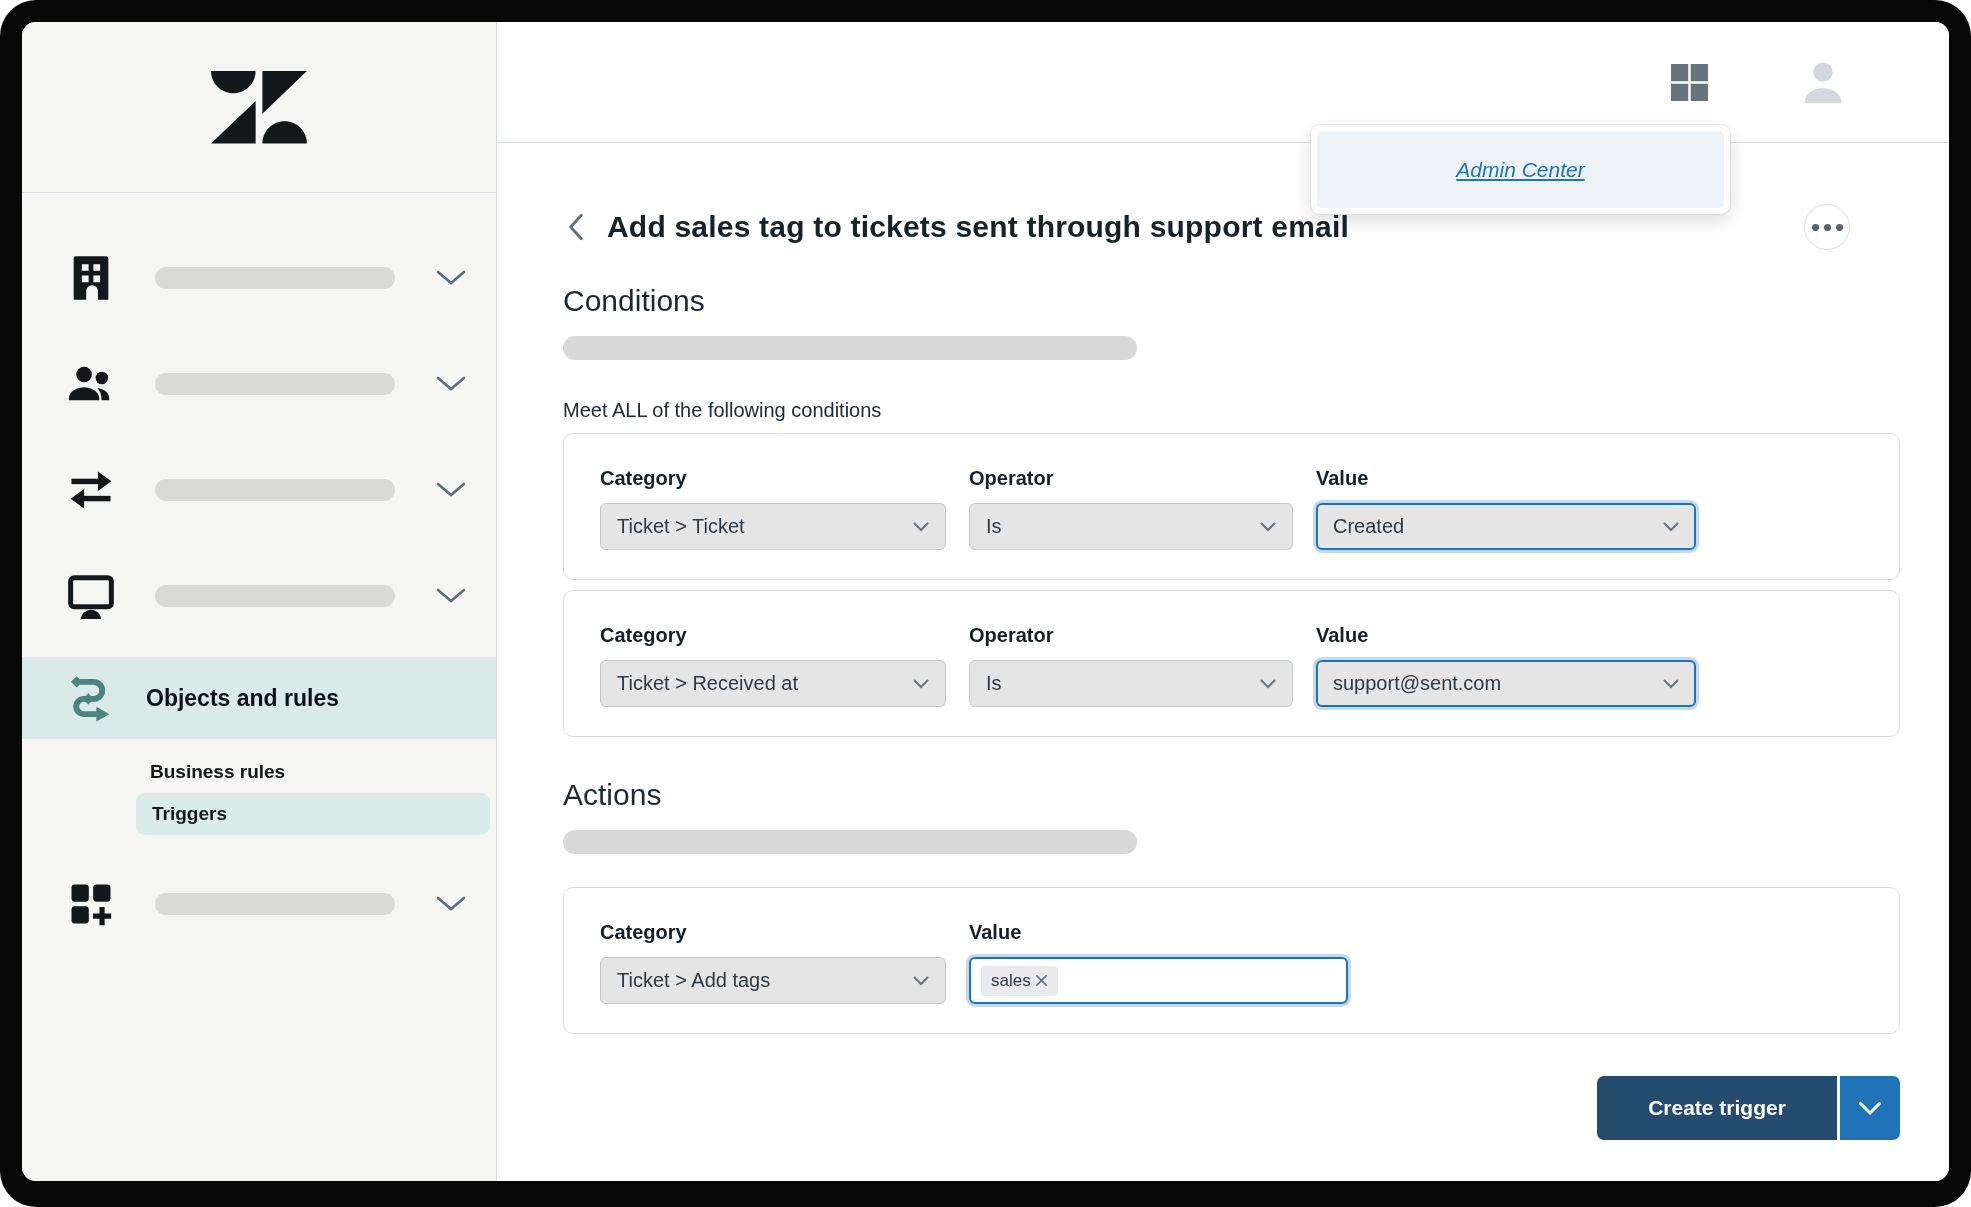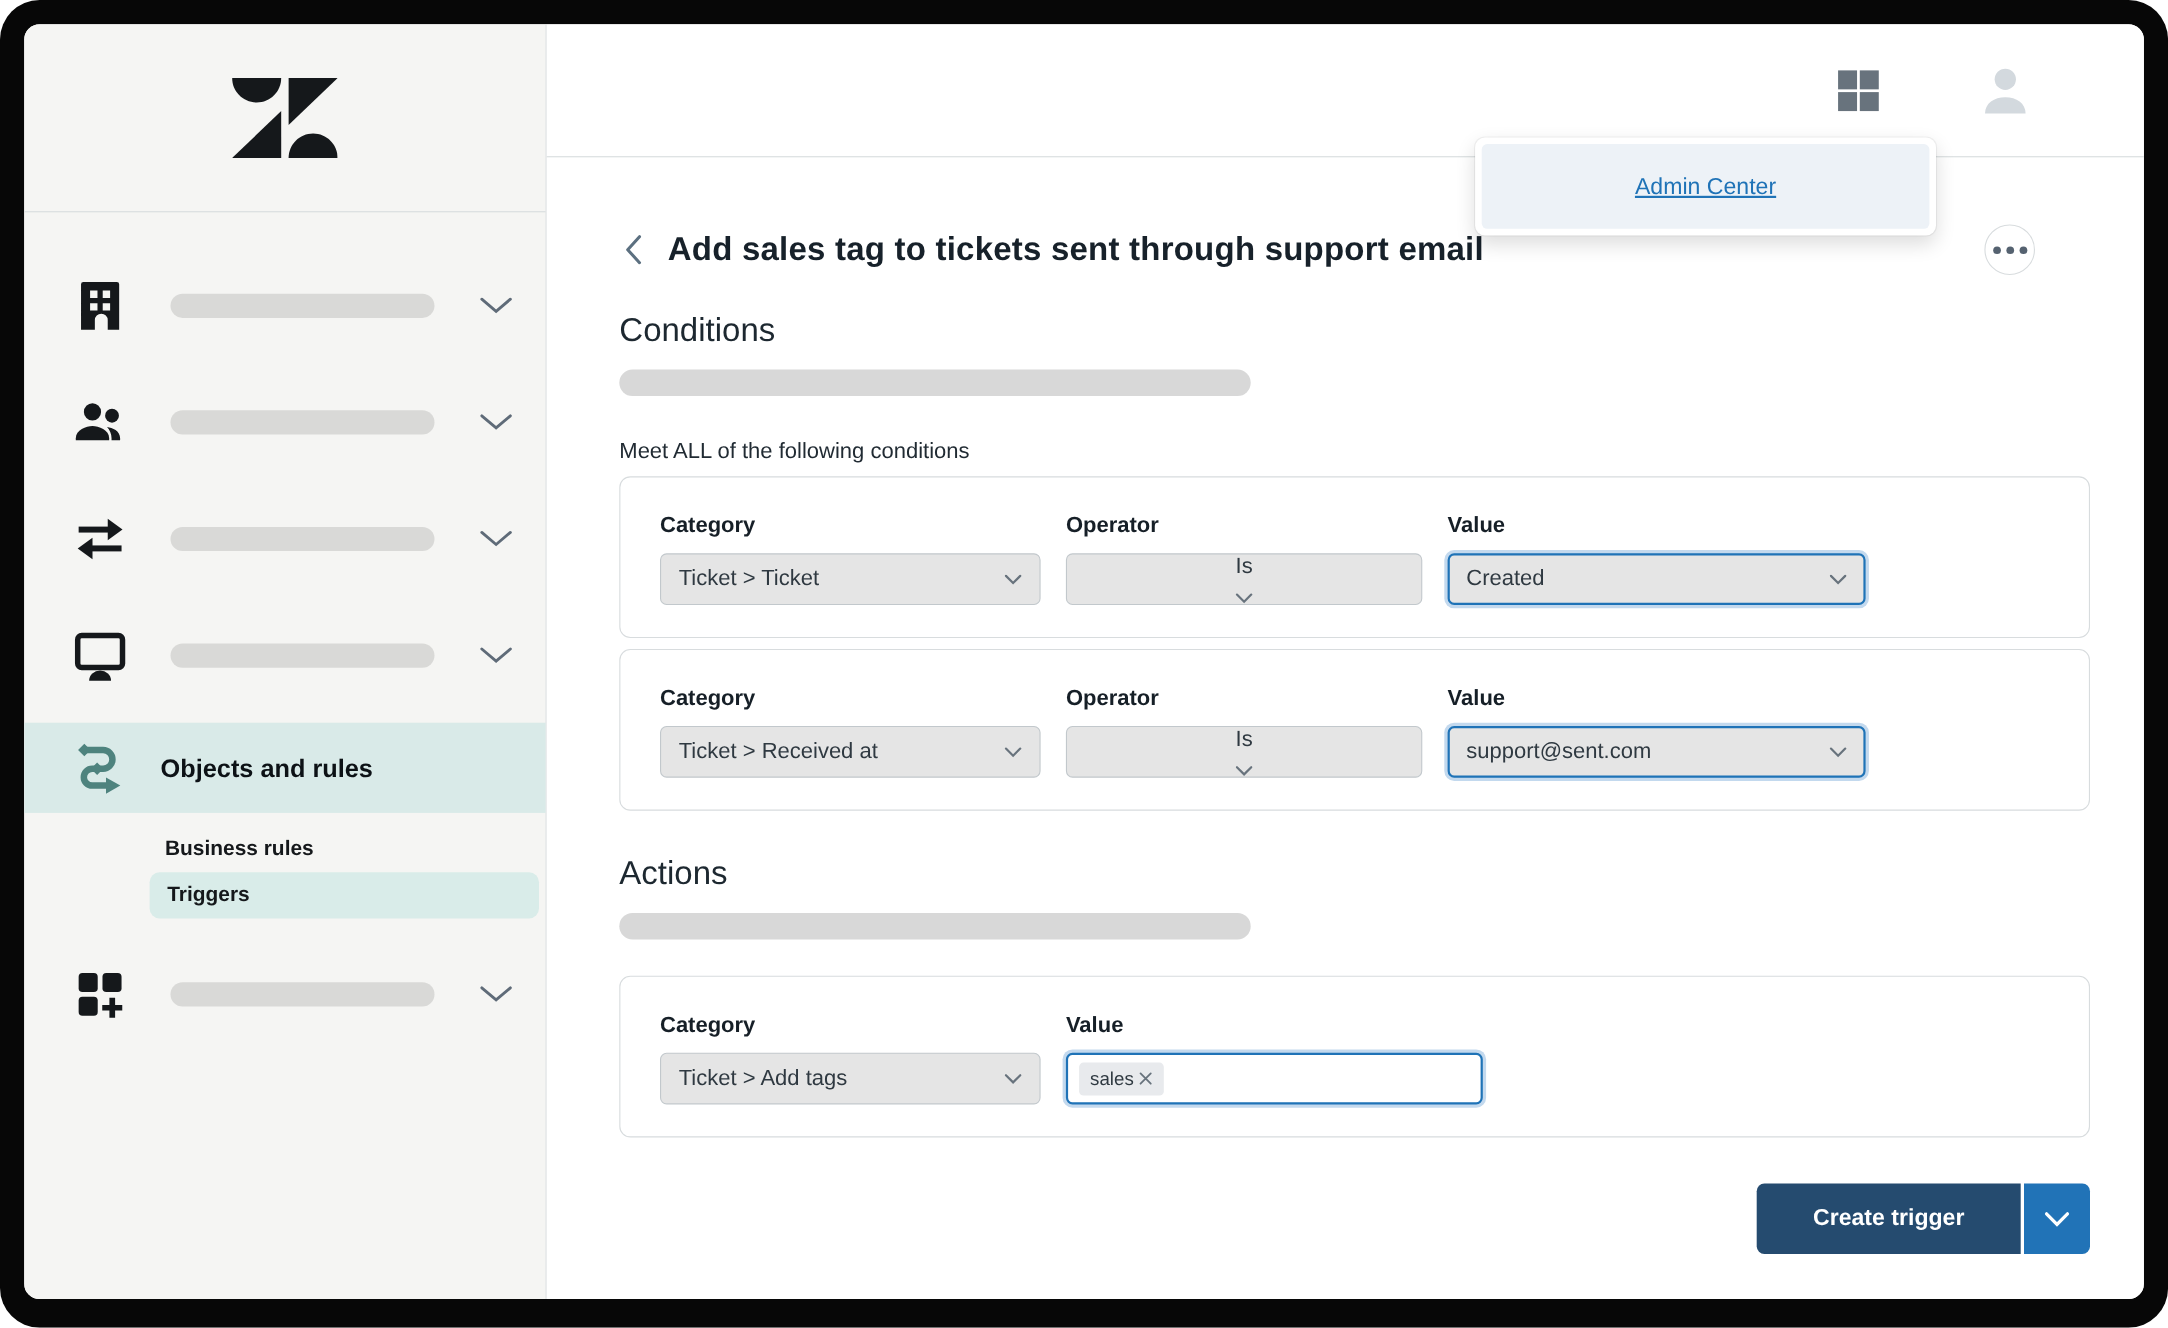--- a/index.html
+++ b/index.html
@@ -19,21 +19,21 @@
   .objects-label{margin-left:29px;font-size:23px;font-weight:700;color:#0d1216;}
   .sub-business{margin:22px 0 0 128px;font-size:19px;font-weight:700;color:#15181b;cursor:pointer;}
   .triggers-band{margin:10px 6px 0 114px;height:42px;background:#d9ece9;border-radius:9px;display:flex;align-items:center;padding-left:16px;font-size:19px;color:#15181b;cursor:pointer;font-weight:bold;}
   .apps-row{margin-top:16px;}
 
   
   .main{flex:1;position:relative;background:#fff;display:flex;flex-direction:column;}
   .topbar{height:120px;min-height:120px;border-bottom:1px solid #d8dcde;display:flex;align-items:center;justify-content:flex-end;gap:84px;padding-right:99px;}
   .grid-btn,.avatar-btn{display:flex;align-items:center;justify-content:center;cursor:pointer;background:none;border:none;padding:0;}
 
-  .admin-popup{position:absolute;top:103px;left:844px;width:407px;height:77px;background:#fff;border-radius:9px;box-shadow:0 0 0 1px rgba(0,0,0,.05),0 7px 18px rgba(0,0,0,.14);padding:6px;z-index:6;}
+  .admin-popup{position:absolute;top:103px;left:814px;width:407px;height:77px;background:#fff;border-radius:9px;box-shadow:0 0 0 1px rgba(0,0,0,.05),0 7px 18px rgba(0,0,0,.14);padding:6px;z-index:6;font-style:italic;}
   .admin-popup-row{height:100%;background:#edf2f7;border-radius:5px;display:flex;align-items:center;justify-content:center;}
   .admin-link{color:#1f73b7;font-size:21px;text-decoration:underline;cursor:pointer;}
 
   .content{padding:0 49px 0 66px;flex:1;}
   .title-row{margin-top:58px;display:flex;align-items:center;height:52px;}
   .back-btn{width:34px;height:34px;border:none;background:none;padding:0;display:flex;align-items:center;cursor:pointer;}
   .page-title{font-size:30px;font-weight:700;color:#17212a;margin:0 0 0 10px;letter-spacing:.2px;}
   .ellipsis-btn{margin-left:auto;margin-right:50px;width:46px;height:46px;border-radius:50%;border:1px solid #d8dcde;background:#fff;display:flex;align-items:center;justify-content:center;gap:5px;cursor:pointer;}
   .dot{width:7px;height:7px;border-radius:50%;background:#556270;}
 
@@ -41,21 +41,21 @@
   .sec-heading.actions{margin-top:41px;}
   .skel-wide{width:574px;height:24px;border-radius:12px;background:#d8d8d8;margin-top:18px;}
   .meet-all{margin-top:39px;font-size:20px;color:#212b33;}
 
   .card{margin-top:11px;border:1px solid #d8dcde;border-radius:10px;padding:33px 36px 29px;display:flex;gap:23px;background:#fff;}
   .card+.card{margin-top:10px;}
   .card.actions-card{margin-top:33px;}
   .field-label{font-size:20px;font-weight:700;color:#161f27;margin:0 0 13px 0;}
   .select{height:47px;box-sizing:border-box;border:1px solid #c2c8cc;border-radius:6px;display:flex;align-items:center;justify-content:space-between;padding:0 16px;font-size:20px;color:#2f3941;background:#e5e5e5;cursor:pointer;}
   .select.focused{border:2px solid #1f73b7;box-shadow:0 0 0 3px #c3d9ee;padding:0 15px;}
-  .w-cat{width:346px;} .w-op{width:324px;flex-direction:column;} .w-val{width:380px;}
+  .w-cat{width:346px;} .w-op{width:324px;} .w-val{width:380px;}
   .tag-input{width:379px;height:47px;box-sizing:border-box;border:2px solid #1f73b7;box-shadow:0 0 0 3px #c3d9ee;border-radius:6px;display:flex;align-items:center;padding:0 10px;background:#fff;cursor:text;}
   .tag-chip{background:#e8eaed;border-radius:4px;height:30px;display:flex;align-items:center;gap:4px;padding:0 10px;font-size:17px;color:#2f3941;}
   .chip-x{display:flex;cursor:pointer;}
 
   .btn-row{display:flex;justify-content:flex-end;margin-top:42px;}
   .btn-main{width:240px;height:64px;background:#254b6f;color:#fff;font-size:21px;font-weight:600;border:none;border-radius:7px 0 0 7px;display:flex;align-items:center;justify-content:center;cursor:pointer;font-family:Liberation Sans, sans-serif;}
   .btn-caret{width:60px;height:64px;background:#2173b7;border:none;border-radius:0 7px 7px 0;margin-left:3px;display:flex;align-items:center;justify-content:center;cursor:pointer;}
 </style>
 </head>
 <body>

